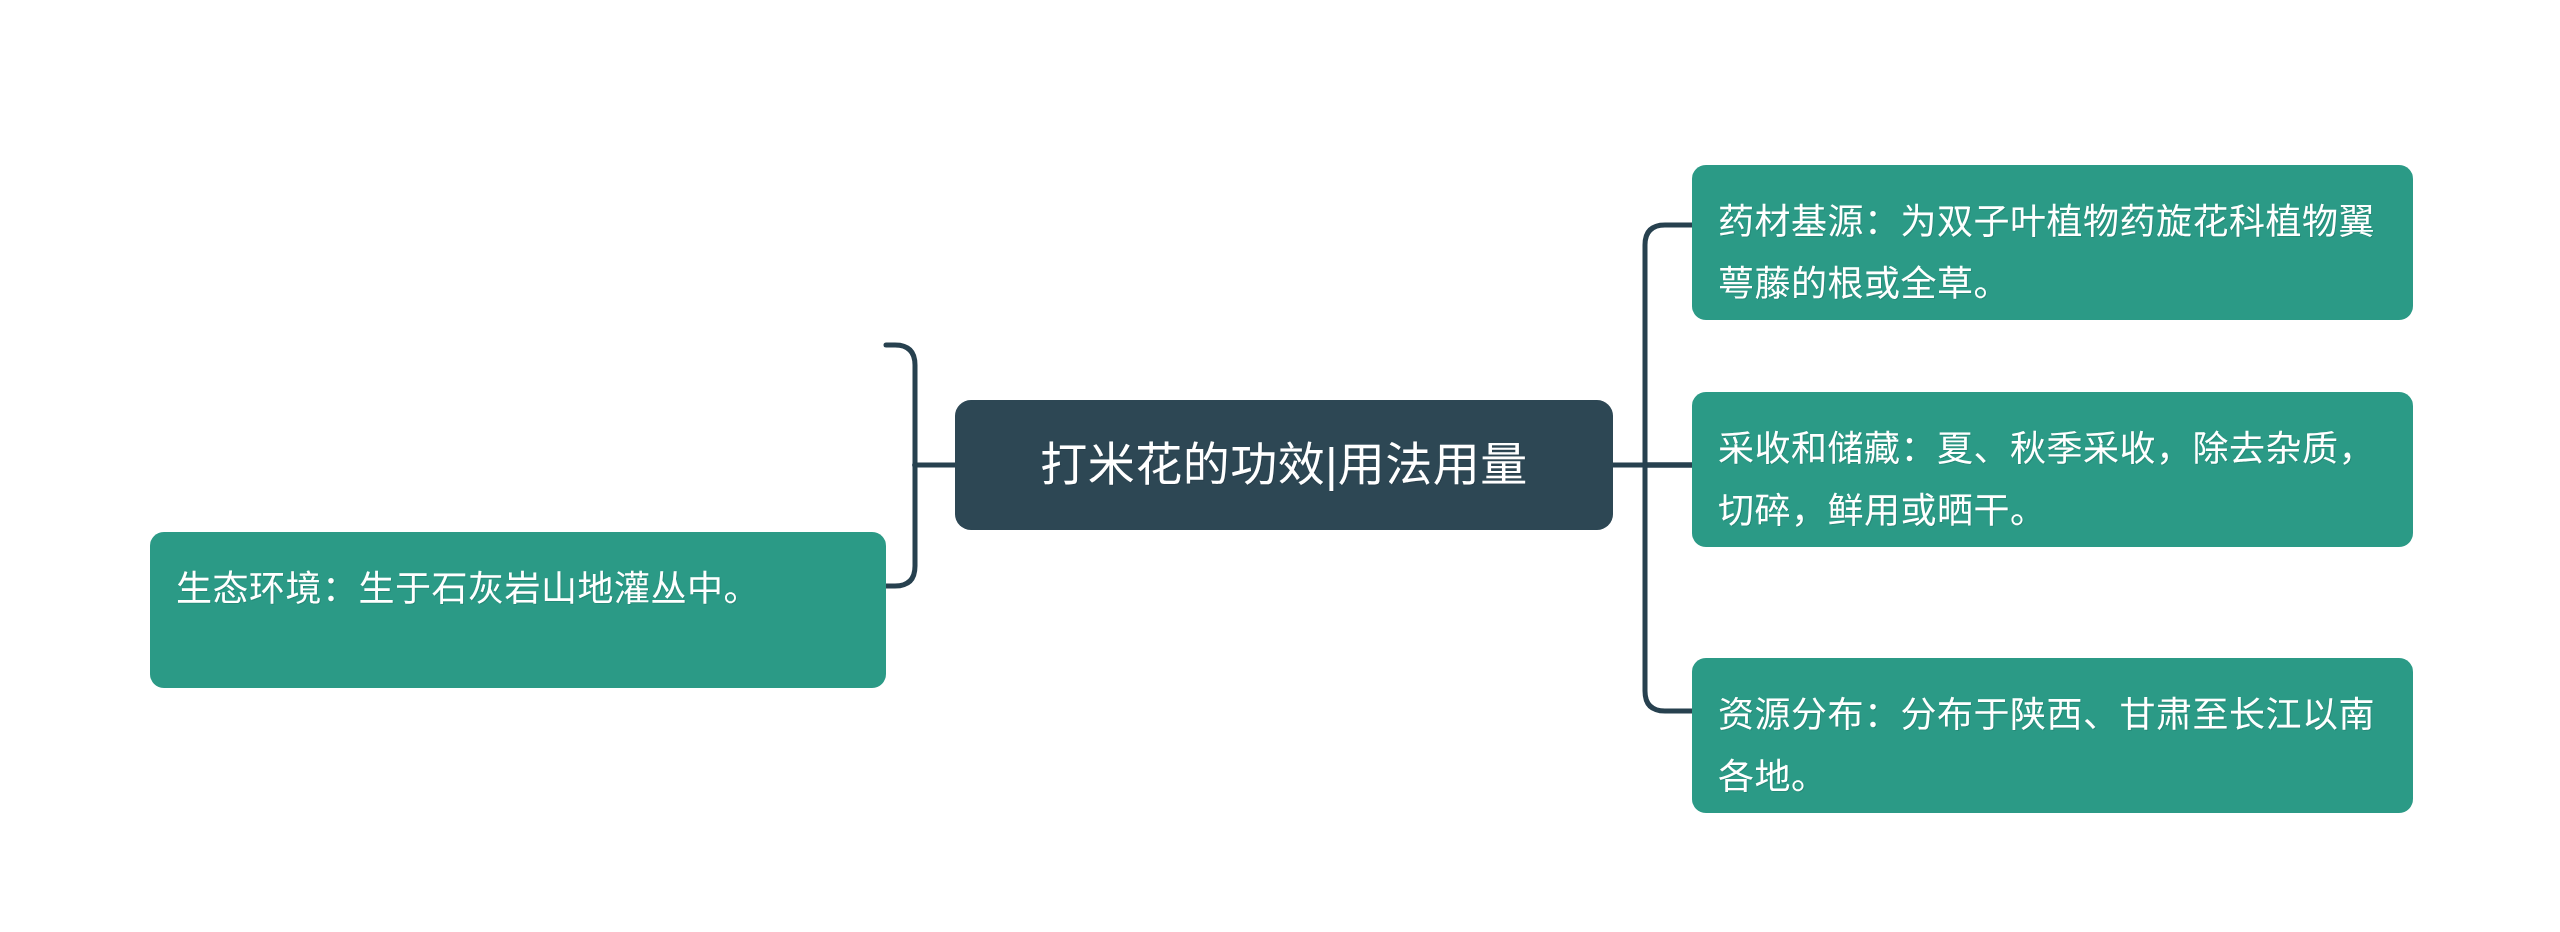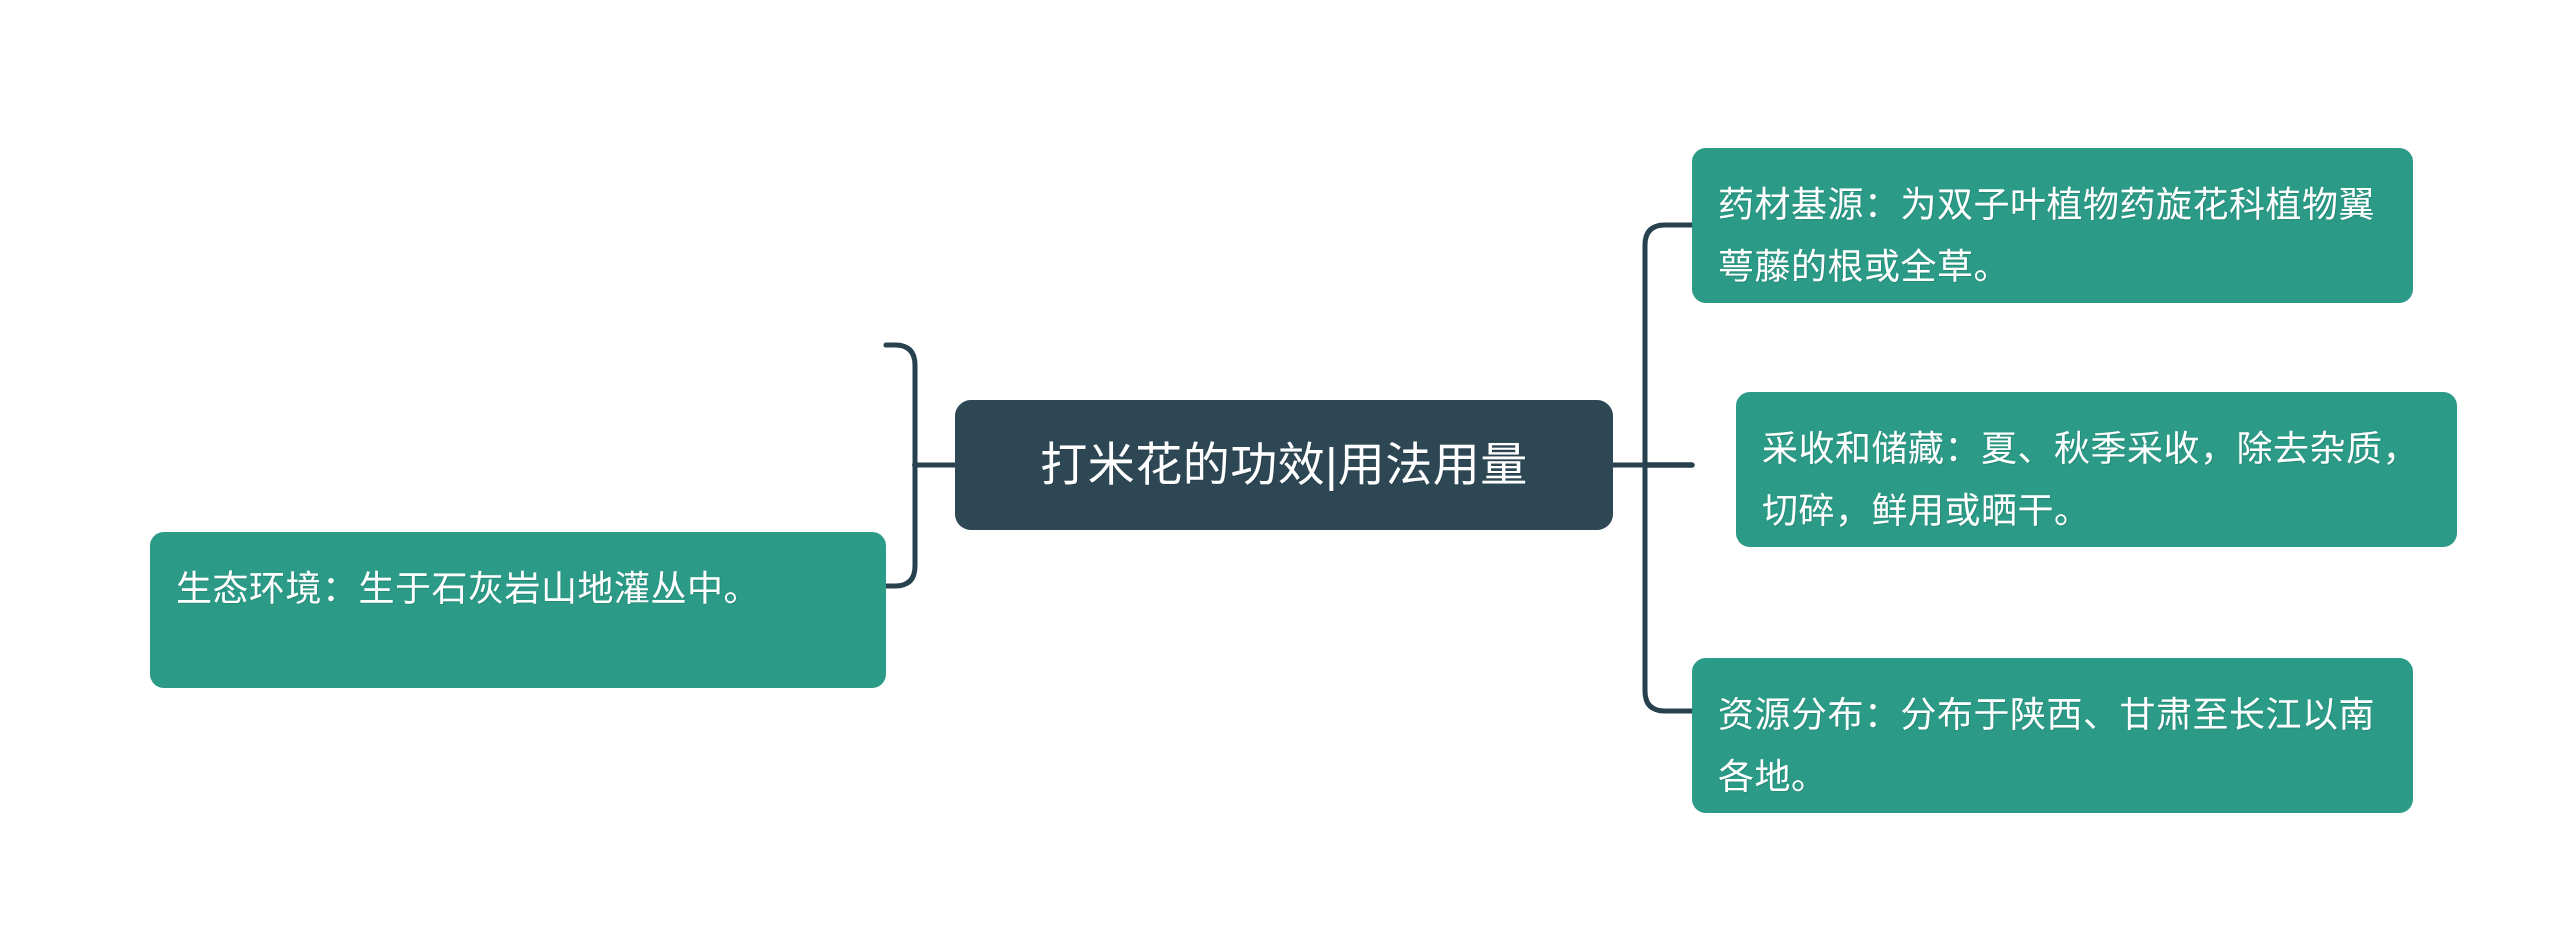--- a/index.html
+++ b/index.html
@@ -87,30 +87,29 @@
   #left-node-1 {
     left: 150px;
     top: 532px;
     width: 736px;
     height: 156px;
   }
 
   
   #right-node-0 {
     left: 1692px;
-    top: 148px;
+    top: 165px;
     width: 721px;
     height: 155px;
   }
   #right-node-1 {
     left: 1692px;
     top: 392px;
     width: 721px;
     height: 155px;
-    margin-left: 44px;
   }
   #right-node-2 {
     left: 1692px;
     top: 634px;
     width: 721px;
     height: 155px;
     margin-top: 24px;
   }
 </style>
 </head>

